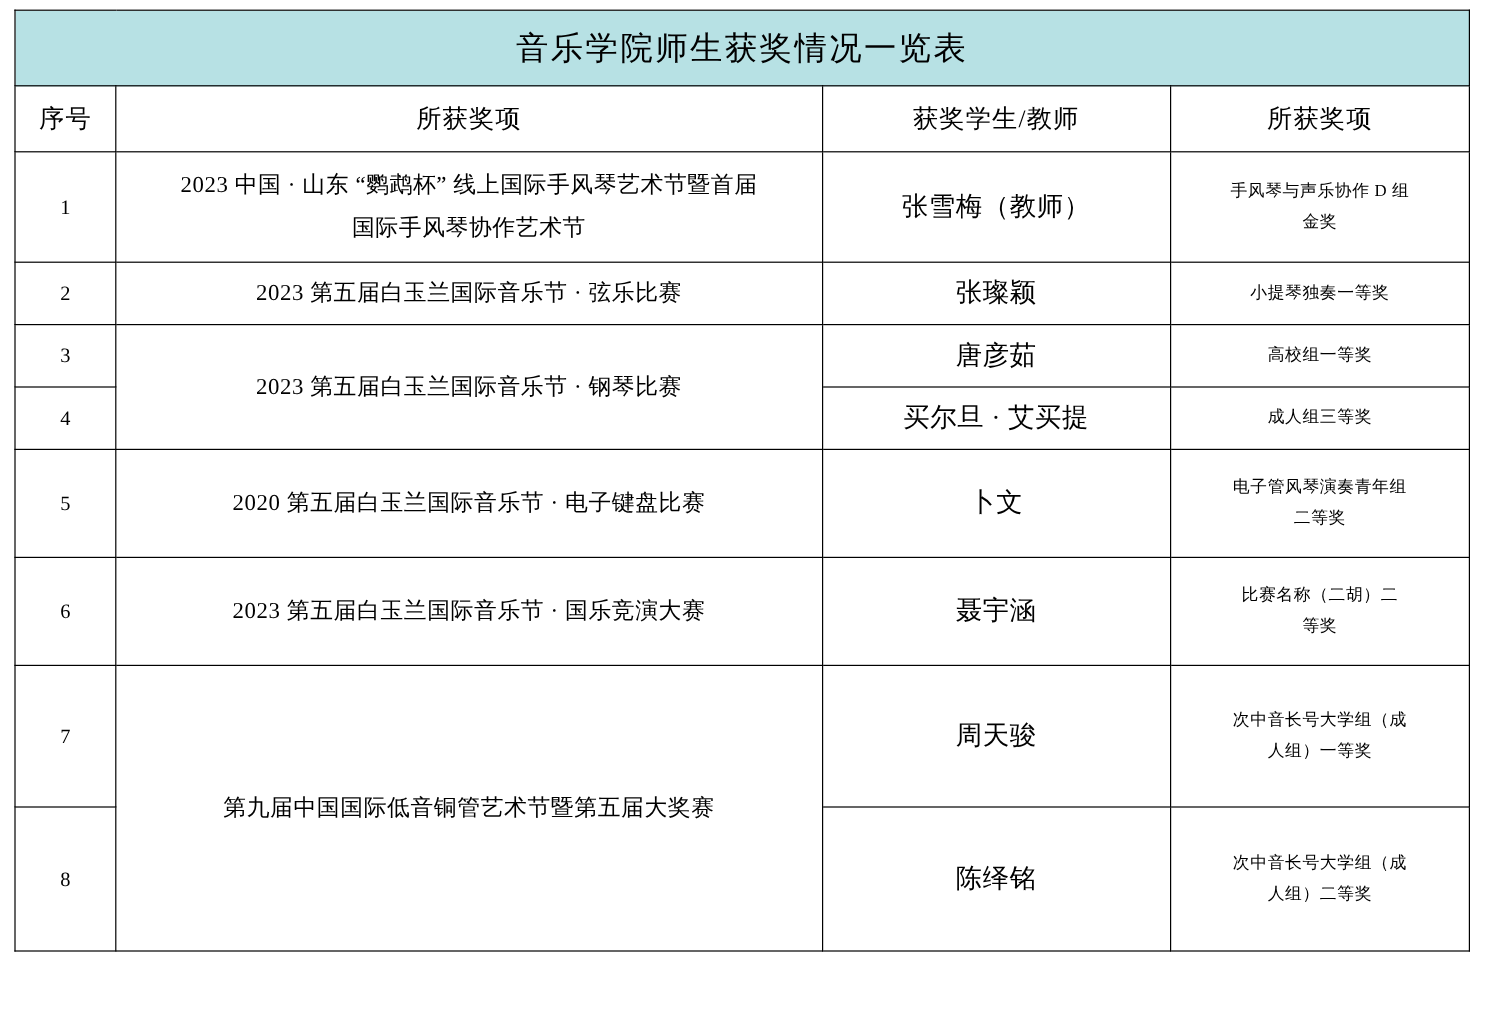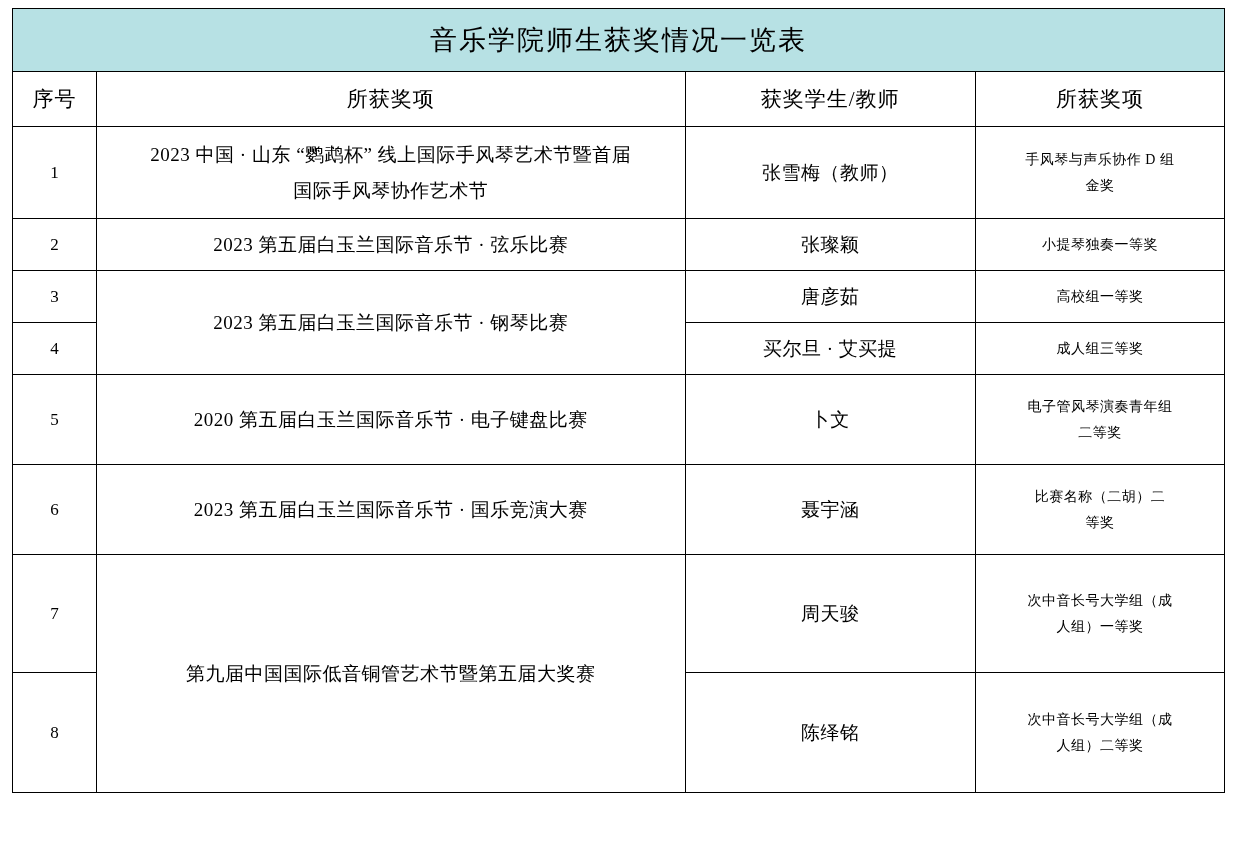--- a/index.html
+++ b/index.html
@@ -59,21 +59,21 @@
   .idx-cell {
     font-size: 17px;
     font-family: "Liberation Serif", serif;
   }
   .name-cell {
     font-size: 19px;
     line-height: 1.85;
     letter-spacing: 0.5px;
   }
   .person-cell {
-    font-size: 19px;
+    font-size: 22px;
     line-height: 1.85;
     letter-spacing: 0.5px;
   }
   .award-cell {
     font-size: 14px;
     line-height: 1.85;
     letter-spacing: 0.5px;
   }
   .r1 { height: 92px; }
   .r2 { height: 52px; }

